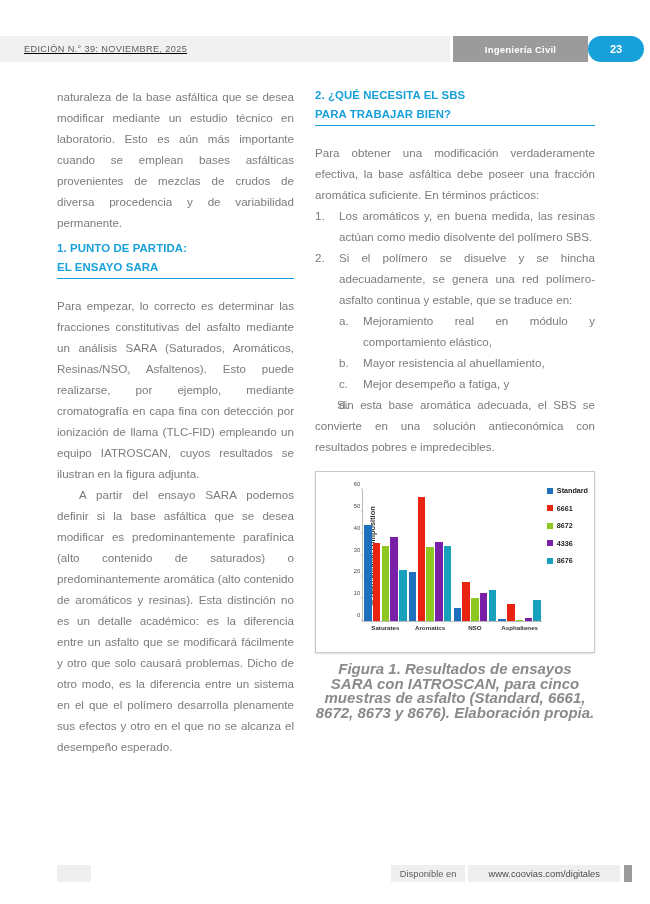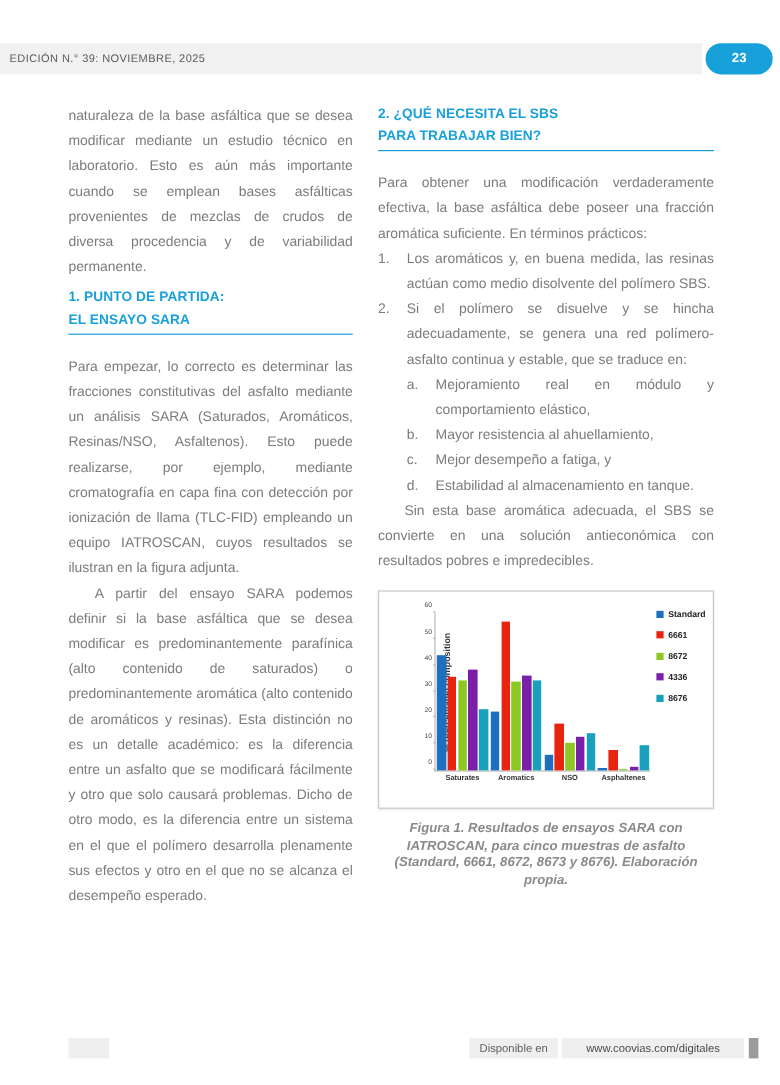--- a/index.html
+++ b/index.html
@@ -11,21 +11,22 @@
   }
   .page { position: relative; width: 650px; height: 904px; background: #fff; }
 
   
   .header {
     position: absolute; left: 0; top: 36px; width: 650px; height: 26px;
     display: flex; align-items: stretch;
   }
   .hdr-left {
     flex: 1; background: #f1f1f1; display: flex; align-items: center;
-    padding-left: 8px;
+    padding-left: 24px;
+    text-decoration: underline;
   }
   .hdr-edition {
     font-size: 9.2px; letter-spacing: .35px; color: #5c5c5c;
     font-family: "Liberation Sans", sans-serif;
   }
   .hdr-gap { width: 3px; background: #ffffff; }
   .hdr-section {
     width: 135px; background: #9b9b9b; color: #ffffff;
     display: flex; align-items: center; justify-content: center;
     font-size: 9.6px; font-weight: bold; letter-spacing: .2px;
@@ -122,21 +123,21 @@
   .legend {
     position: absolute; right: 6px; top: 14px;
     display: flex; flex-direction: column; gap: 8.5px;
   }
   .lgd { display: flex; align-items: center; gap: 4px; }
   .swatch { width: 6px; height: 6px; display: inline-block; }
   .lgd-txt { font-size: 7.2px; color: #222; font-weight: bold; }
 
   .caption {
     margin-top: 9px; width: 280px; text-align: center;
-    font-size: 11px; line-height: 14.5px; color: #8a8a8a;
+    font-size: 15px; line-height: 14.5px; color: #8a8a8a;
     font-style: italic; font-weight: bold;
     font-family: "Liberation Sans", sans-serif;
   }
 
   
   .footer {
     position: absolute; left: 0; bottom: 22px; width: 650px; height: 17px;
     display: flex; align-items: stretch; justify-content: flex-end;
     padding-right: 18px;
   }
@@ -158,20 +159,21 @@
 </head>
 <body>
 
 <div class="page">
 
   <div class="header">
     <div class="hdr-left">
       <span class="hdr-edition">EDICIÓN N.° 39: NOVIEMBRE, 2025</span>
     </div>
     <div class="hdr-gap"></div>
+    <div class="hdr-section">Ingeniería Civil</div>
     <div class="hdr-page">23</div>
     <div class="hdr-tail"></div>
   </div>
 
   <div class="cols">
 
     <div class="col-left">
       <p class="body">naturaleza de la base asfáltica que se desea modificar mediante un estudio técnico en laboratorio. Esto es aún más importante cuando se emplean bases asfálticas provenientes de mezclas de crudos de diversa procedencia y de variabilidad permanente.</p>
 
       <div class="sect-wrap">
@@ -209,21 +211,20 @@
             <li>
               <span class="mk">b.</span>
               <span>Mayor resistencia al ahuellamiento,</span>
             </li>
             <li>
               <span class="mk">c.</span>
               <span>Mejor desempeño a fatiga, y</span>
             </li>
             <li>
               <span class="mk">d.</span>
-              <span>Estabilidad al almacenamiento en tanque.</span>
             </li>
           </ol>
         </li>
       </ol>
 
       <p class="body indent">Sin esta base aromática adecuada, el SBS se convierte en una solución antieconómica con resultados pobres e impredecibles.</p>
 
       <div class="figure">
         <div class="chart-box">
           <div class="plot">

